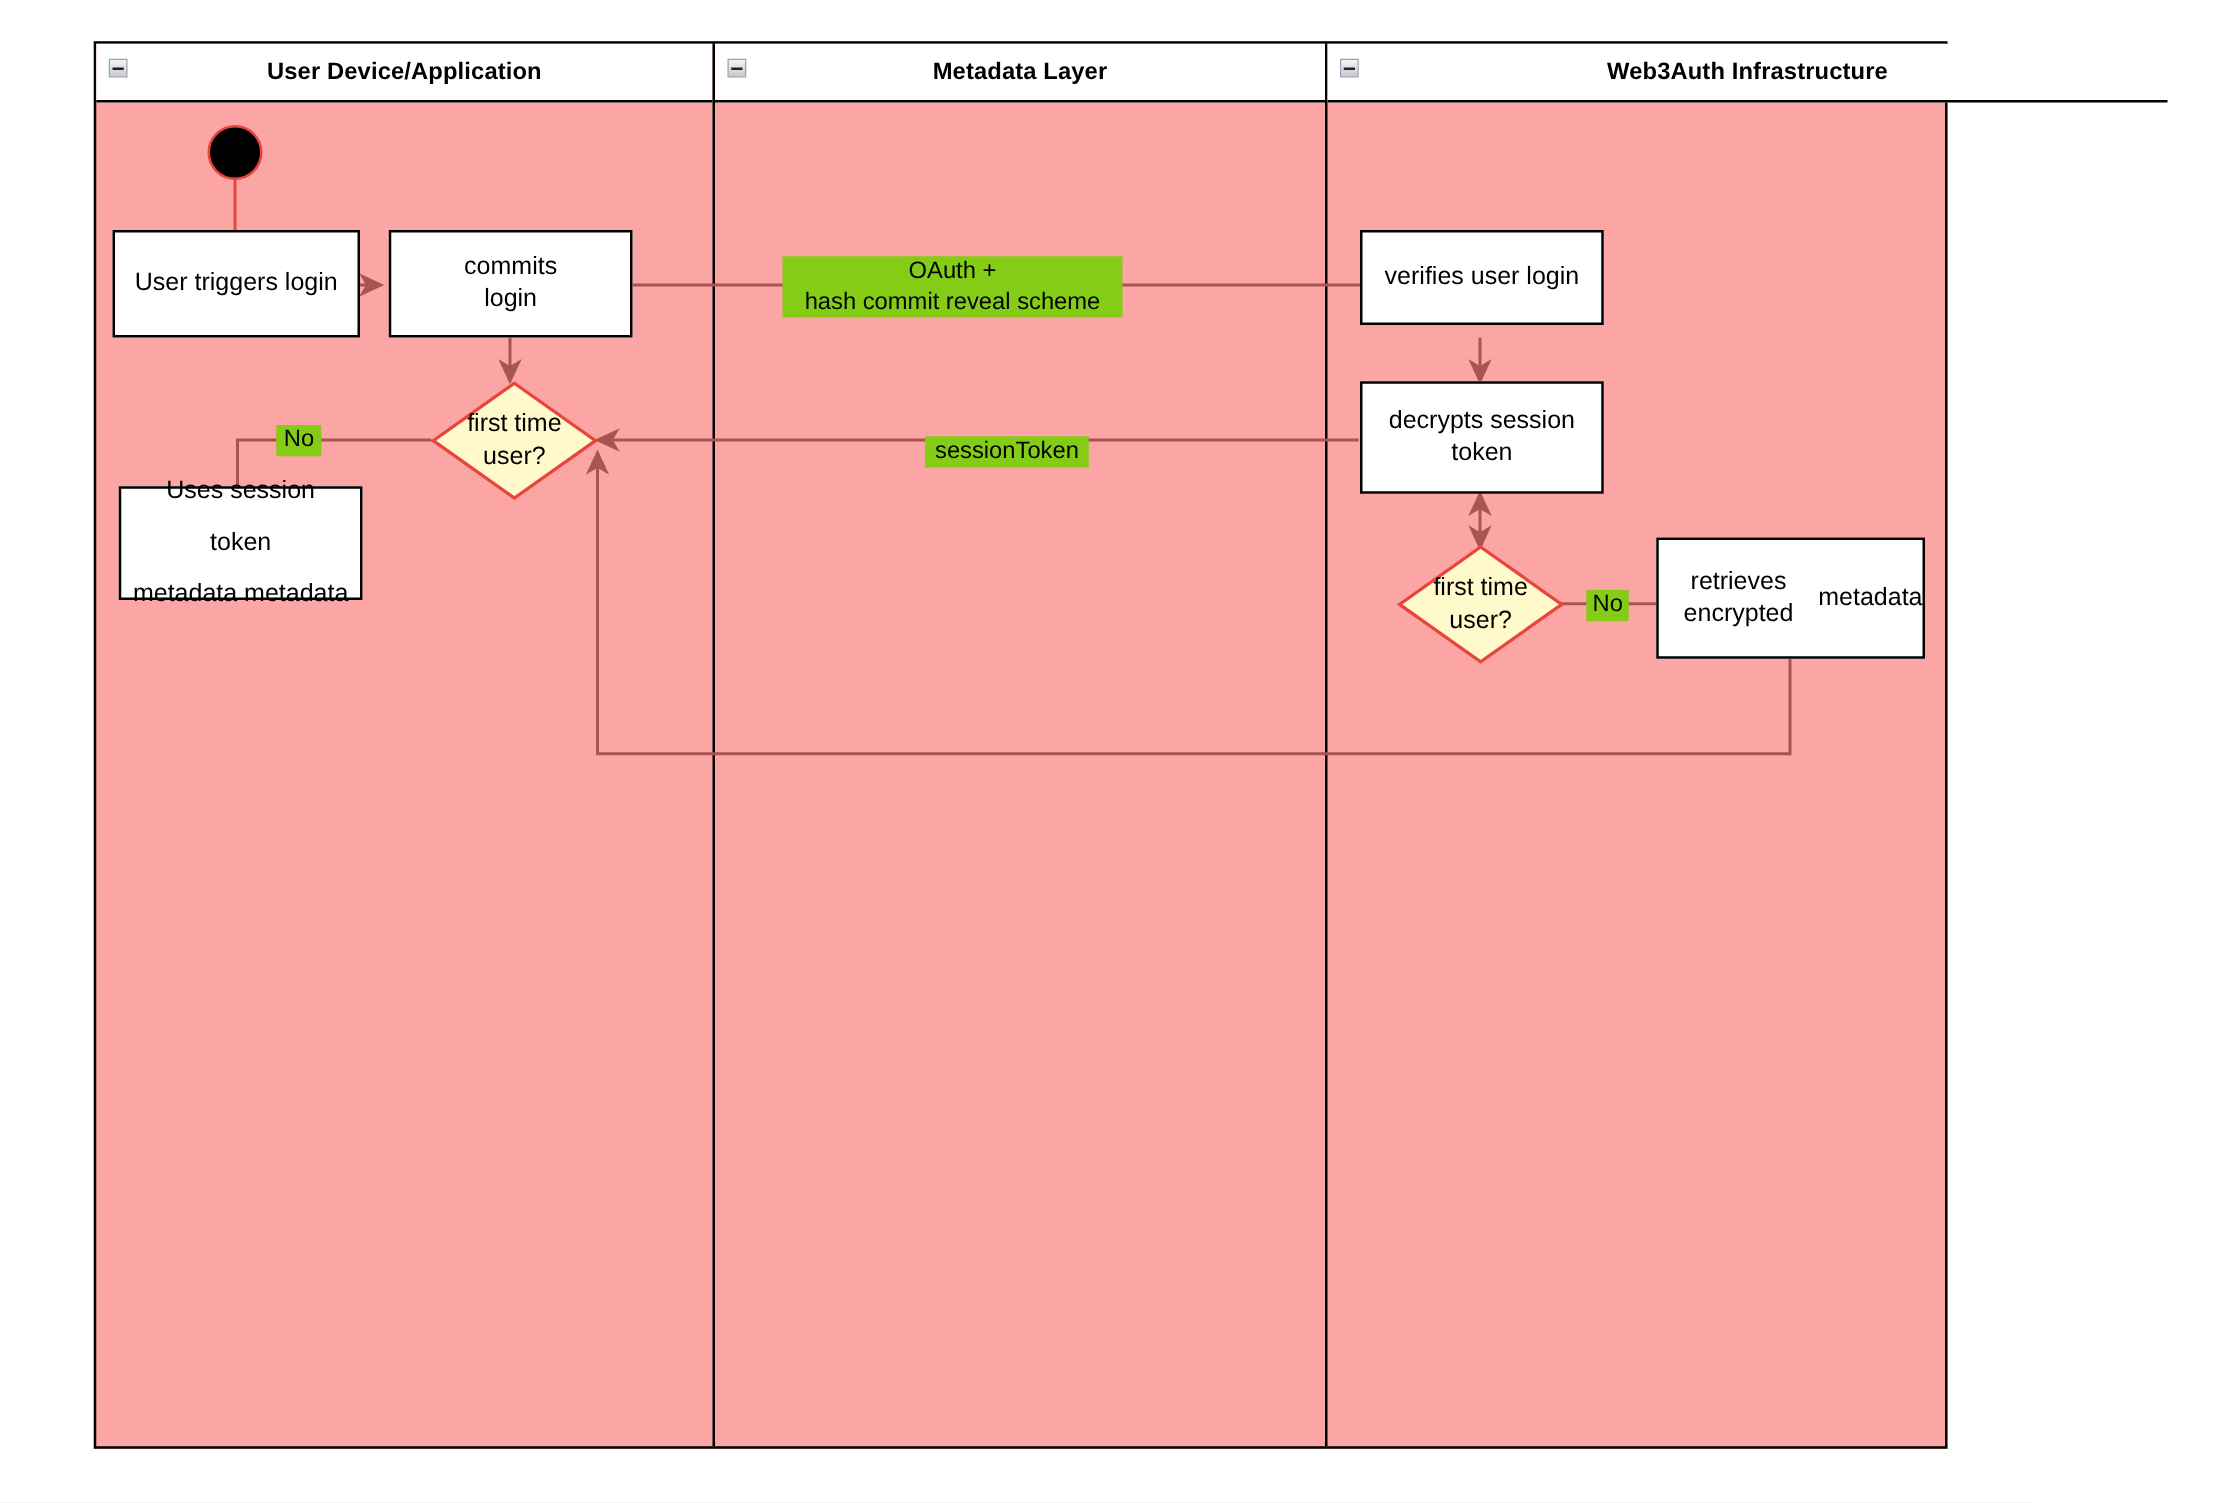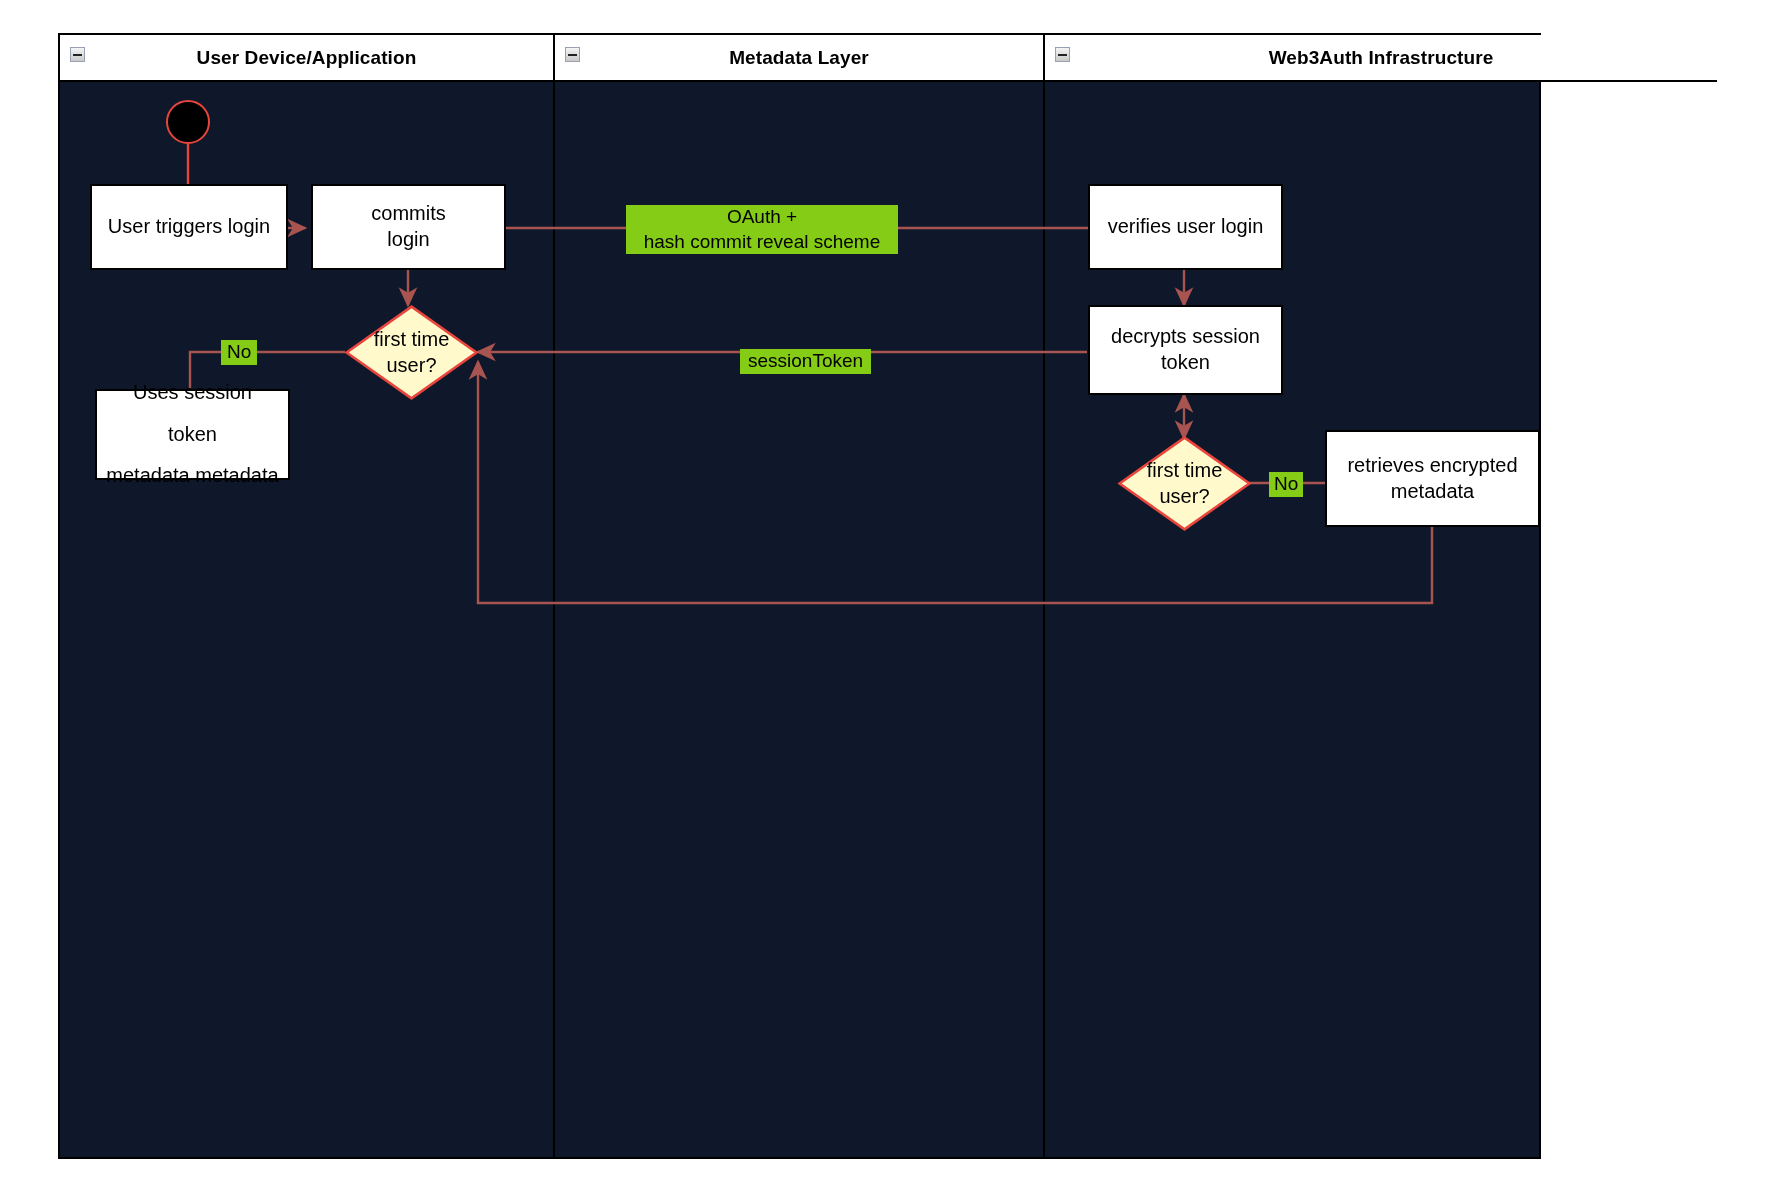--- a/index.html
+++ b/index.html
@@ -14,27 +14,27 @@
     position: relative;
     width: 1780px;
     height: 1202px;
     background: #ffffff;
     overflow: hidden;
   }
 
   
   .pool {
     position: absolute;
-    left: 58px;
+    left: 75px;
     top: 33px;
     width: 1483px;
     height: 1126px;
     border: 2px solid #000000;
     box-sizing: border-box;
-    background: #0f172a;
+    background: #fca5a5;
   }
   .lane {
     position: absolute;
     top: 0;
     height: 100%;
     box-sizing: border-box;
   }
   .lane-div {
     border-left: 2px solid #000000;
   }
@@ -241,37 +241,37 @@
       <span>user?</span>
     </div>
   </div>
 
   <div class="node box" style="left:95px; top:389px; width:195px; height:91px; flex-direction:column;gap:16px;">
     <span>Uses session</span>
     <span>token</span>
     <span>metadata metadata</span>
   </div>
 
-  <div class="node box" style="left:1088px; top:184px; width:195px; height:86px;">
+  <div class="node box" style="left:1088px; top:184px; width:195px; height:76px;">
     <span>verifies user login</span>
   </div>
 
   <div class="node box" style="left:1088px; top:305px; width:195px; height:90px; flex-direction:column;">
     <span>decrypts session</span>
     <span>token</span>
   </div>
 
   <div class="diamond-wrap" style="left:1118px; top:436px; width:133px; height:95px;">
     <svg width="133" height="95" viewBox="0 0 133 95" xmlns="http://www.w3.org/2000/svg">
       <polygon points="66.5,1.6 131.4,47.5 66.5,93.4 1.6,47.5" fill="#fff9cc" stroke="#e8453c" stroke-width="2.6"></polygon>
     </svg>
     <div class="diamond-label" style="flex-direction:column;">
       <span>first time</span>
       <span>user?</span>
     </div>
   </div>
 
-  <div class="node box" style="left:1325px; top:430px; width:215px; height:97px; flex-direction:column;">
+  <div class="node box" style="left:1325px; top:430px; width:215px; height:97px; flex-direction:row;">
     <span>retrieves encrypted</span>
     <span>metadata</span>
   </div>
 
 </div>
 
 </body></html>

